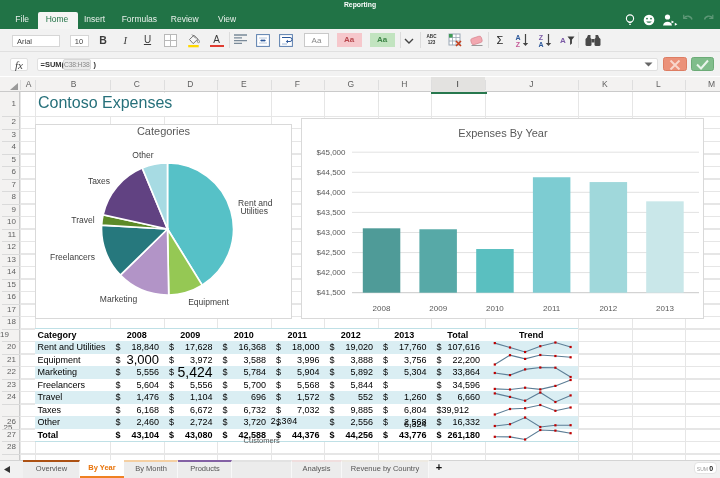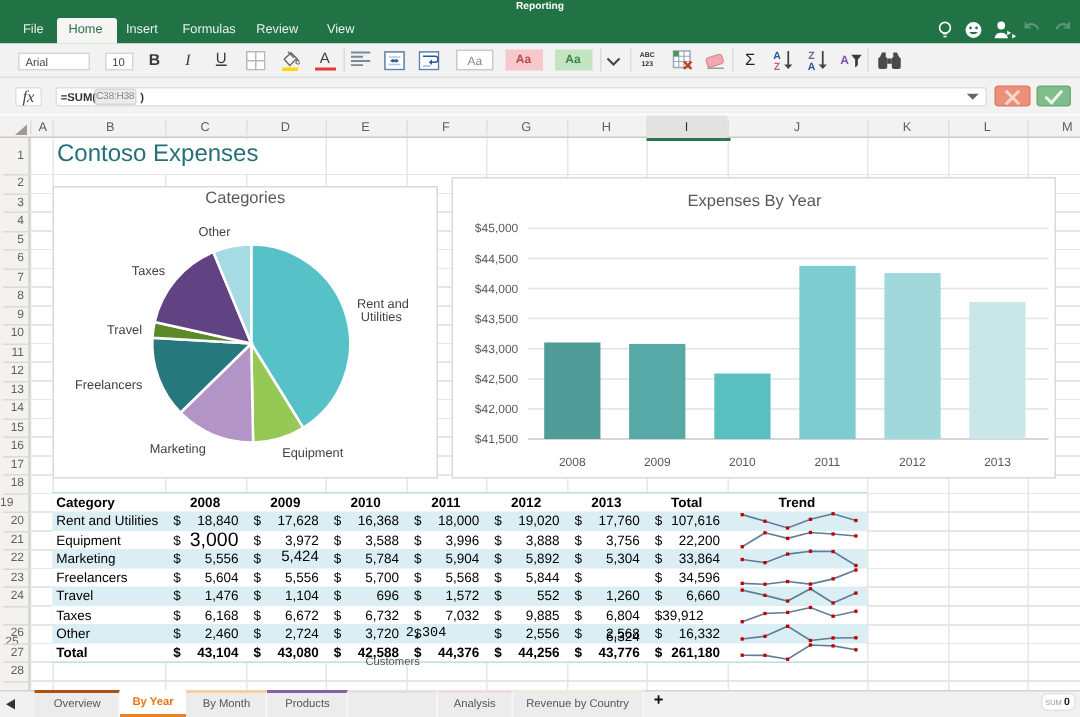--- a/index.html
+++ b/index.html
@@ -288,21 +288,21 @@
 <div class="abs" style="left:329.5px;top:353.5px;font-size:9px;line-height:12.5px;">$</div>
 <div class="abs" style="left:324px;top:353.5px;width:49.0px;text-align:right;font-size:9px;line-height:12.5px;">3,888</div>
 <div class="abs" style="left:383.0px;top:353.5px;font-size:9px;line-height:12.5px;">$</div>
 <div class="abs" style="left:377.5px;top:353.5px;width:49.0px;text-align:right;font-size:9px;line-height:12.5px;">3,756</div>
 <div class="abs" style="left:436.5px;top:353.5px;font-size:9px;line-height:12.5px;">$</div>
 <div class="abs" style="left:431px;top:353.5px;width:49.0px;text-align:right;font-size:9px;line-height:12.5px;">22,200</div>
 <div class="abs" style="left:37.5px;top:366.0px;width:95px;height:12.5px;font-size:9px;color:#000;line-height:12.5px;">Marketing</div>
 <div class="abs" style="left:115.5px;top:366.0px;font-size:9px;line-height:12.5px;">$</div>
 <div class="abs" style="left:110px;top:366.0px;width:49.0px;text-align:right;font-size:9px;line-height:12.5px;">5,556</div>
 <div class="abs" style="left:169.0px;top:366.0px;font-size:9px;line-height:12.5px;">$</div>
-<div class="abs" style="left:163.5px;top:366.0px;width:49.0px;text-align:right;font-size:10px;line-height:12.5px;">5,424</div>
+<div class="abs" style="left:163.5px;top:366.0px;width:49.0px;text-align:right;font-size:14px;line-height:12.5px;">5,424</div>
 <div class="abs" style="left:222.5px;top:366.0px;font-size:9px;line-height:12.5px;">$</div>
 <div class="abs" style="left:217px;top:366.0px;width:49.0px;text-align:right;font-size:9px;line-height:12.5px;">5,784</div>
 <div class="abs" style="left:276.0px;top:366.0px;font-size:9px;line-height:12.5px;">$</div>
 <div class="abs" style="left:270.5px;top:366.0px;width:49.0px;text-align:right;font-size:9px;line-height:12.5px;">5,904</div>
 <div class="abs" style="left:329.5px;top:366.0px;font-size:9px;line-height:12.5px;">$</div>
 <div class="abs" style="left:324px;top:366.0px;width:49.0px;text-align:right;font-size:9px;line-height:12.5px;">5,892</div>
 <div class="abs" style="left:383.0px;top:366.0px;font-size:9px;line-height:12.5px;">$</div>
 <div class="abs" style="left:377.5px;top:366.0px;width:49.0px;text-align:right;font-size:9px;line-height:12.5px;">5,304</div>
 <div class="abs" style="left:436.5px;top:366.0px;font-size:9px;line-height:12.5px;">$</div>
 <div class="abs" style="left:431px;top:366.0px;width:49.0px;text-align:right;font-size:9px;line-height:12.5px;">33,864</div>

